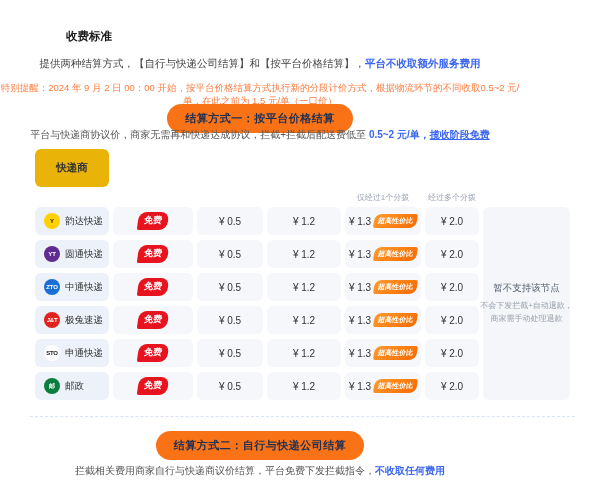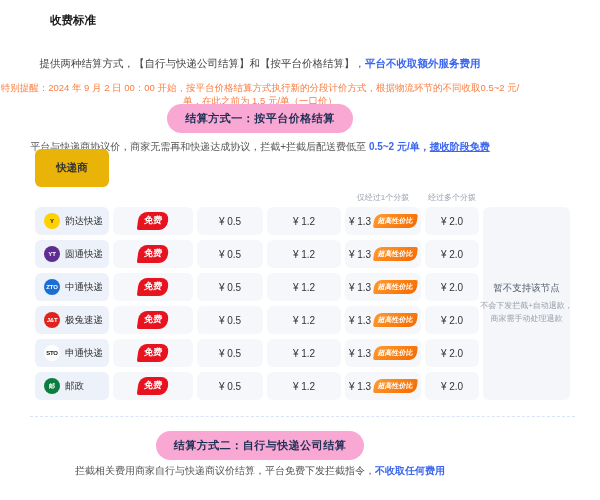--- a/index.html
+++ b/index.html
@@ -1,28 +1,28 @@
 <!DOCTYPE html>
 <html><head>
 <meta charset="utf-8">
 <style>
   html,body{margin:0;padding:0;background:#fff;}
   .page{position:relative;width:600px;height:500px;background:#ffffff;overflow:hidden;
         font-family:"Liberation Sans","DejaVu Sans",sans-serif;color:#333;}
-  .page-title{position:absolute;left:50px;top:13px;font-size:11.5px;font-weight:700;color:#1a1a1a;margin:0;}
+  .page-title{position:absolute;left:50px;top:13px;font-size:11.5px;font-weight:700;color:#1a1a1a;margin:16px;}
   .centerline{position:absolute;left:0;width:520px;text-align:center;}
   .intro{top:57px;font-size:10.5px;color:#454545;}
   .notice{top:82px;font-size:9.5px;color:#fb7d41;}
   .blue{color:#3b66f0;font-weight:700;}
   .ul{text-decoration:underline;}
   .badge-row1{top:104px;}
   .badge-row2{top:431px;}
-  .badge{display:inline-block;background:#f9a8d4;color:#1e2f54;font-size:11px;font-weight:700;
+  .badge{display:inline-block;background:#f97316;color:#1e2f54;font-size:11px;font-weight:700;
          padding:7px 18px;border-radius:17px;letter-spacing:.5px;}
-  .m1desc{top:140px;font-size:10px;color:#555;}
+  .m1desc{top:128px;font-size:10px;color:#555;}
   .m2desc{top:464px;font-size:10px;color:#555;}
 
   
   .fee-table{position:absolute;left:35px;top:149px;width:535px;display:grid;
              grid-template-columns:74px 80px 66px 74px 76px 54px 87px;
              grid-template-rows:38px 10px repeat(6,28px);gap:5px 4px;}
   .cell{border-radius:6px;display:flex;align-items:center;justify-content:center;font-size:10px;color:#333;}
   .courier-header{background:#eab308;font-weight:700;font-size:10.5px;grid-area:1/1/2/2;}
   .timeline-header{background:#f5f7fa;grid-area:1/2/2/8;position:relative;border-radius:6px;}
   .stage{position:absolute;top:6px;font-size:10px;font-weight:700;color:#333;white-space:nowrap;}

